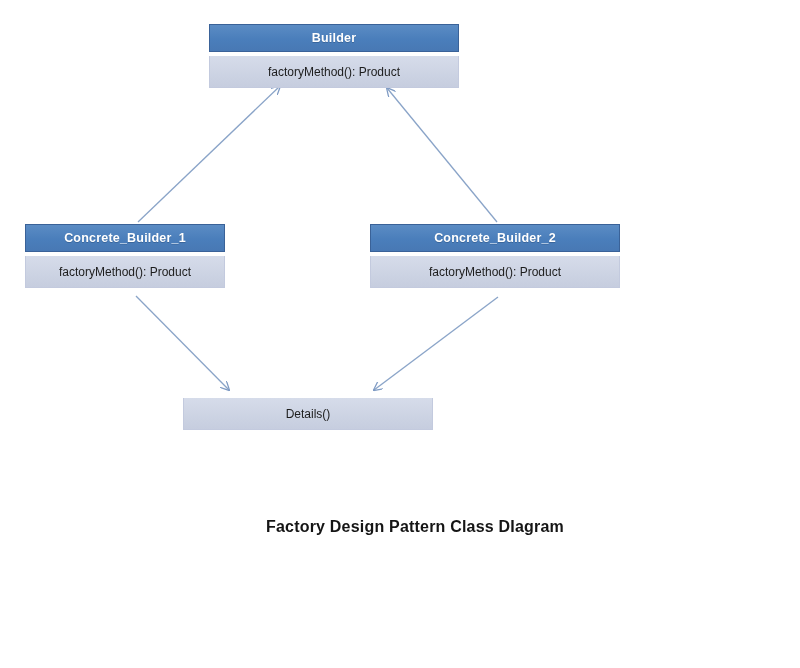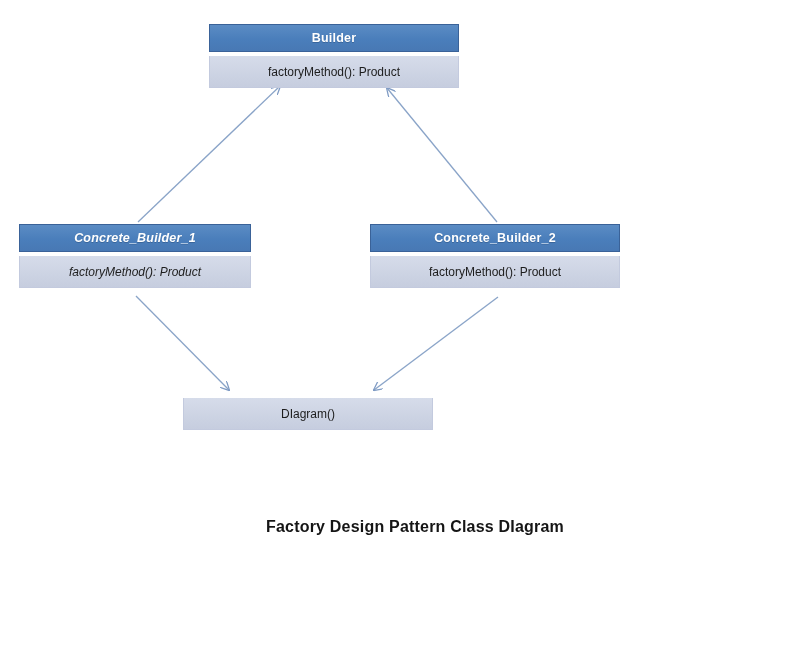--- a/index.html
+++ b/index.html
@@ -96,32 +96,32 @@
 
     <line x1="498" y1="297" x2="374" y2="390" stroke="#8aa4c8" stroke-width="1.3" marker-end="url(#openArrow)"></line>
   </svg>
 
   <div class="uml-class" style="left:209px; top:12px; width:250px;margin-top:12px;">
     <div class="uml-header">Builder</div>
     <div class="uml-gap"></div>
     <div class="uml-body">factoryMethod(): Product</div>
   </div>
 
-  <div class="uml-class" style="left:19px; top:224px; width:232px;font-style:italic;">
+  <div class="uml-class" style="left:25px; top:224px; width:200px;">
     <div class="uml-header">Concrete_Builder_1</div>
     <div class="uml-gap"></div>
     <div class="uml-body">factoryMethod(): Product</div>
   </div>
 
   <div class="uml-class" style="left:370px; top:224px; width:250px;border-radius:28px;">
     <div class="uml-header">Concrete_Builder_2</div>
     <div class="uml-gap"></div>
     <div class="uml-body">factoryMethod(): Product</div>
   </div>
 
   <div class="uml-class" style="left:183px; top:394px; width:250px;">
     <div class="uml-gap"></div>
-    <div class="uml-body">DIagram()</div>
+    <div class="uml-body">Details()</div>
   </div>
 
   <div id="caption" style="top:518px;">Factory Design Pattern Class DIagram</div>
 
 </div>
 
 </body></html>

